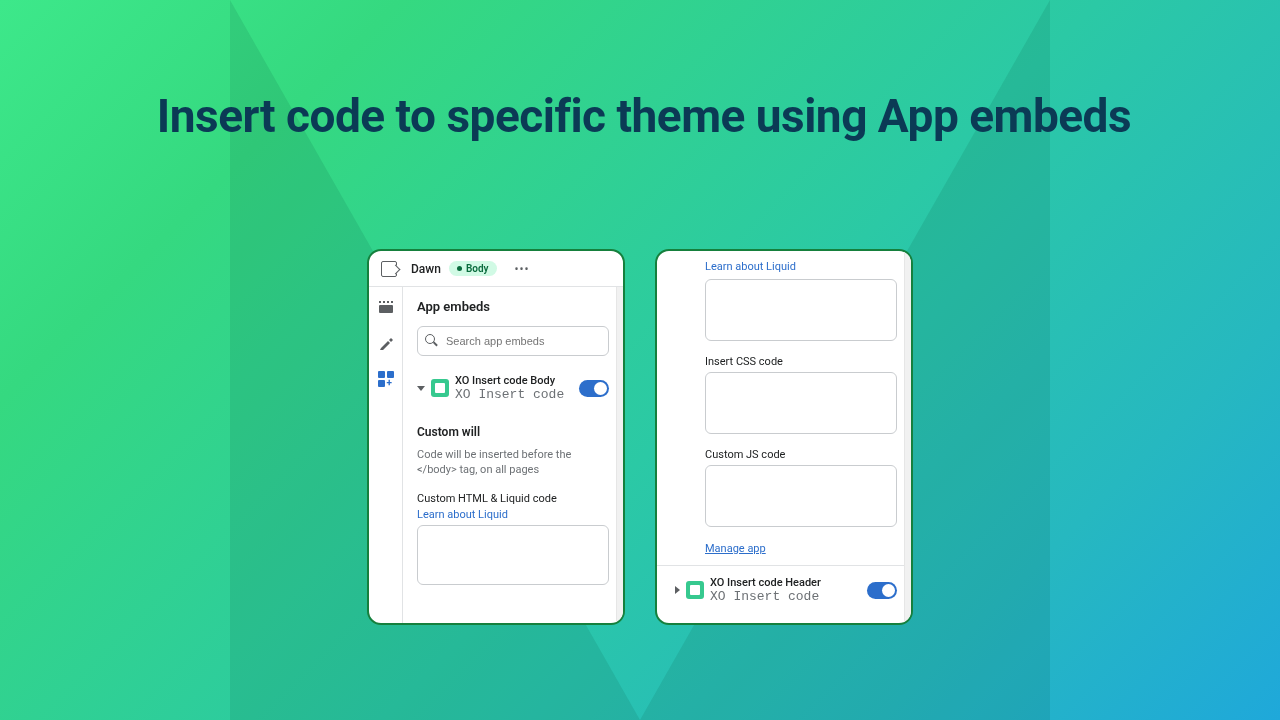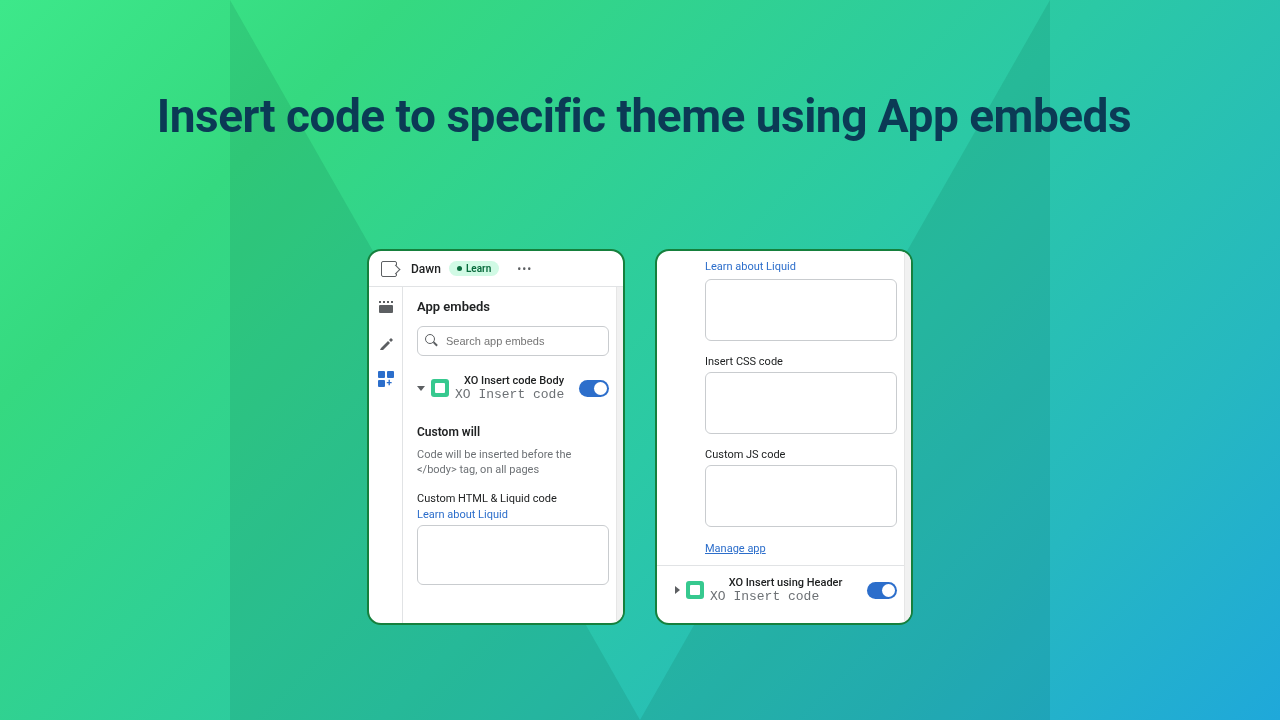--- a/index.html
+++ b/index.html
@@ -60,21 +60,21 @@
 .search-box input { width: 100%; height: 30px; border: 1px solid #c9cccf; border-radius: 6px; padding: 0 8px 0 28px; font-size: 11px; color: #6d7175; background: #fff; }
 .search-box .mag { position: absolute; left: 8px; top: 8px; width: 13px; height: 13px; }
 .search-box .mag::before { content:''; position:absolute; width:8px; height:8px; border:1.5px solid #5c5f62; border-radius:50%; }
 .search-box .mag::after { content:''; position:absolute; width:5px; height:1.5px; background:#5c5f62; top:9px; left:8px; transform:rotate(45deg); }
 .embed-row { display:flex; align-items:center; gap:6px; padding: 4px 0; }
 .caret { width:0; height:0; border-left:4px solid transparent; border-right:4px solid transparent; border-top:5px solid #5c5f62; }
 .caret.right { border-top:4px solid transparent; border-bottom:4px solid transparent; border-left:5px solid #5c5f62; border-right:none; }
 .app-icon { width:18px; height:18px; background:#36c98f; border-radius:3px; position:relative; flex-shrink:0; }
 .app-icon::after { content:''; position:absolute; top:4px; left:4px; width:10px; height:10px; background:#fff; border-radius:1px; }
 .embed-text { flex:1; line-height:1.2; }
-.embed-title { font-size:11px; font-weight:500;text-align:center; }
+.embed-title { font-size:11px; font-weight:500; }
 .embed-sub { font-size:13px; color:#6d7175;font-family:Liberation Mono, monospace; }
 .toggle { width:30px; height:17px; background:#2c6ecb; border-radius:10px; position:relative; flex-shrink:0; }
 .toggle::after { content:''; position:absolute; right:2px; top:2px; width:13px; height:13px; background:#fff; border-radius:50%; }
 .subsection-title { font-size:12px; font-weight:600; margin:18px 0 8px 0; }
 .help-text { font-size:11px; color:#6d7175; line-height:1.4; margin-bottom:14px; }
 .field-label { font-size:11px; color:#202223; margin-bottom:2px; }
 .link { color:#2c6ecb; font-size:11px; text-decoration:none; }
 .link.underline { text-decoration:underline; }
 .textarea { width:100%; height:60px; border:1px solid #c9cccf; border-radius:6px; margin-top:4px; background:#fff; }
 
@@ -96,21 +96,21 @@
 
 <h1 class="headline">Insert code to specific theme using App embeds</h1>
 
 <div class="panels">
 
   <div class="panel p1">
     <div class="p1-topbar">
       <span class="exit-icon"></span>
       <span class="theme-name">Dawn</span>
       <span class="live-badge">
-          <span>Learn</span>
+          <span>Body</span>
         </span>
       <span class="more-icon">•••</span>
     </div>
     <div class="p1-body">
       <div class="p1-rail">
         <span class="rail-icon sections"></span>
         <span class="rail-icon">
           <svg width="16" height="16" viewBox="0 0 16 16">
               <path d="M3 13 L10 6 L12 8 L5 15 L2 15 Z M11 5 L13 3 L15 5 L13 7 Z" fill="#5c5f62"></path>
             </svg>
@@ -157,21 +157,21 @@
       <div class="field-label">Custom JS code</div>
       <div class="textarea tall"></div>
 
       <div style="margin-top:14px"><a class="link underline">Manage app</a></div>
 
       <div class="hr"></div>
       <div class="embed-row bottom">
         <span class="caret right"></span>
         <span class="app-icon"></span>
         <div class="embed-text">
-          <div class="embed-title">XO Insert using Header</div>
+          <div class="embed-title">XO Insert code Header</div>
           <div class="embed-sub">XO Insert code</div>
         </div>
         <span class="toggle"></span>
       </div>
     </div>
   </div>
 
 </div>
 
 </body></html>

